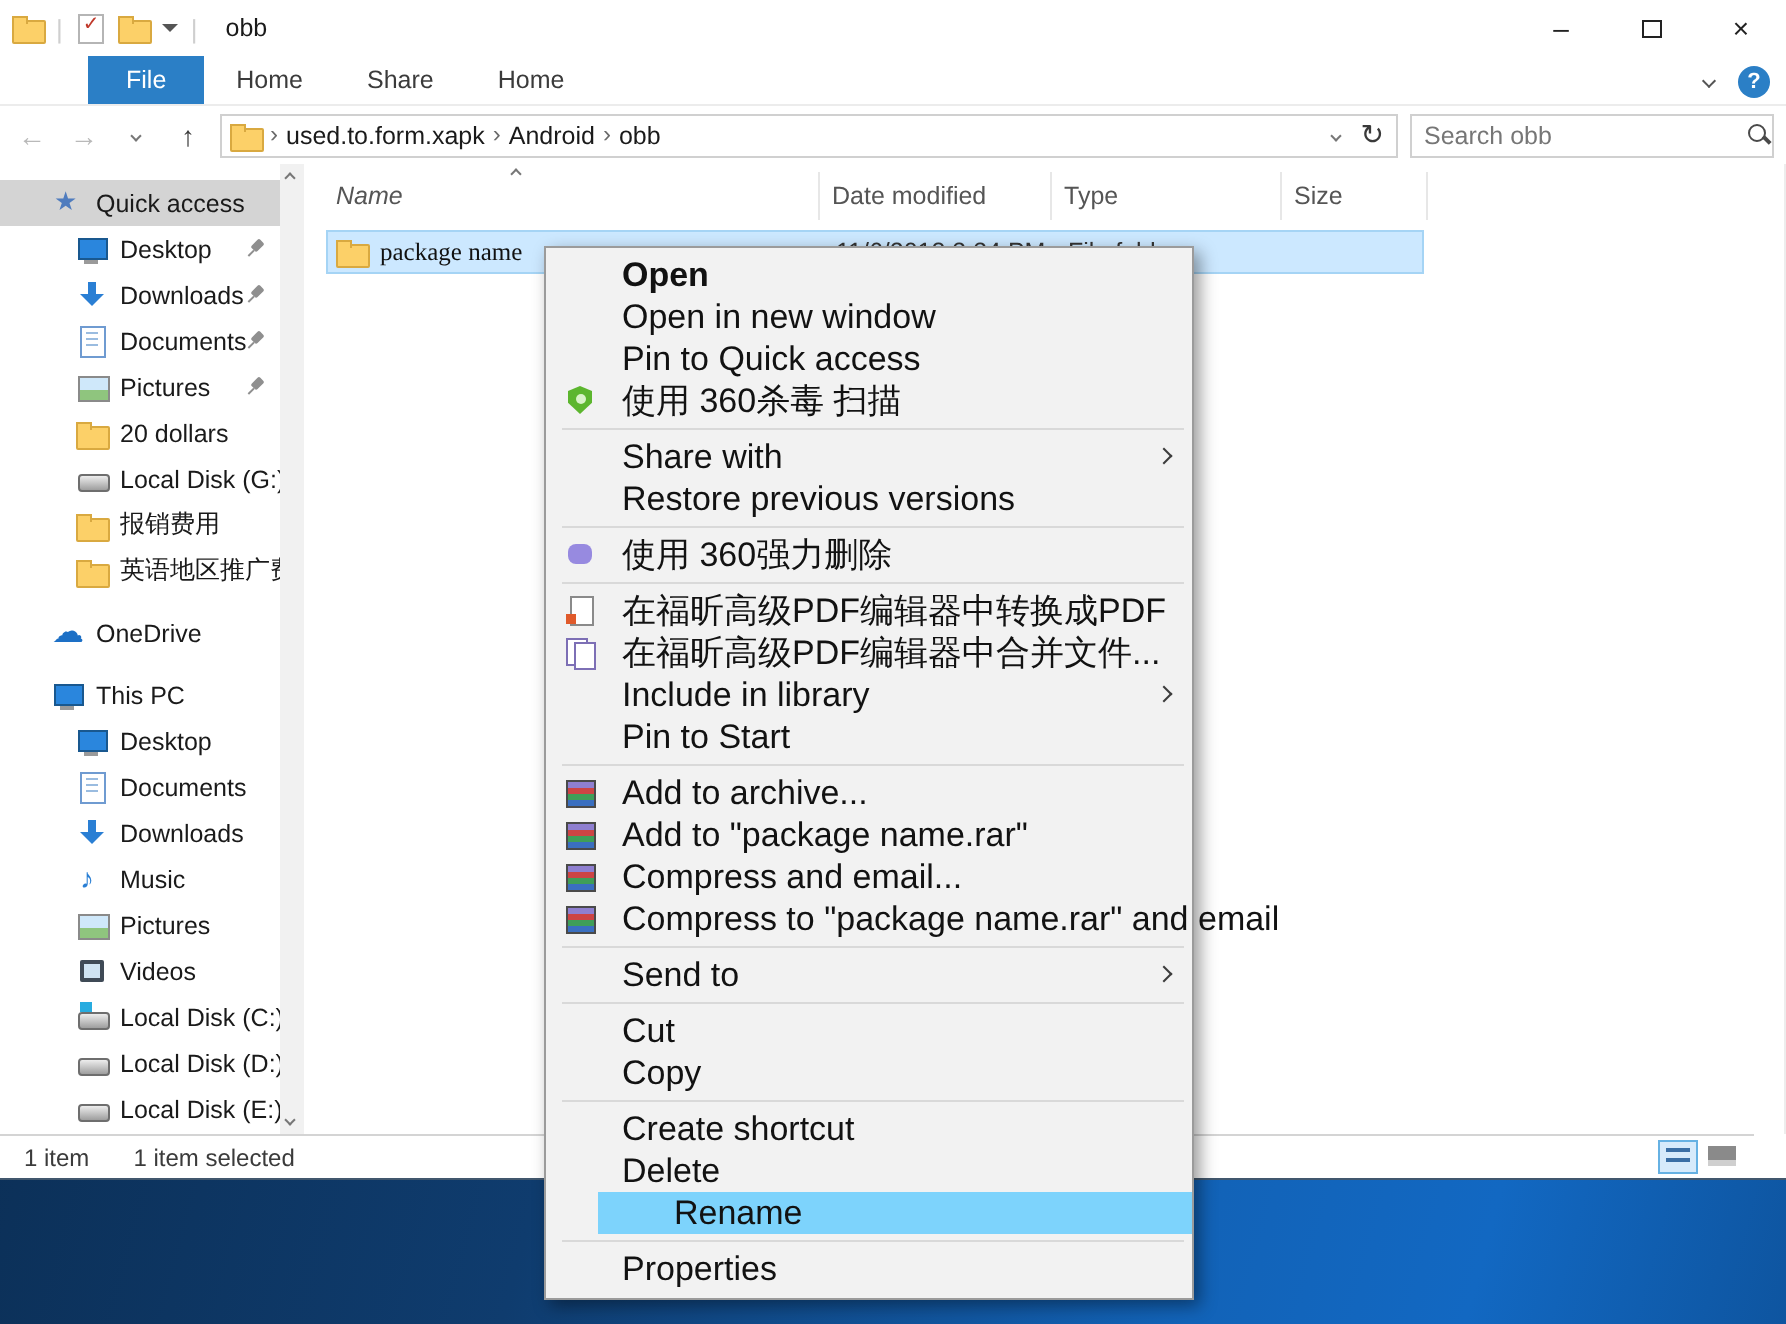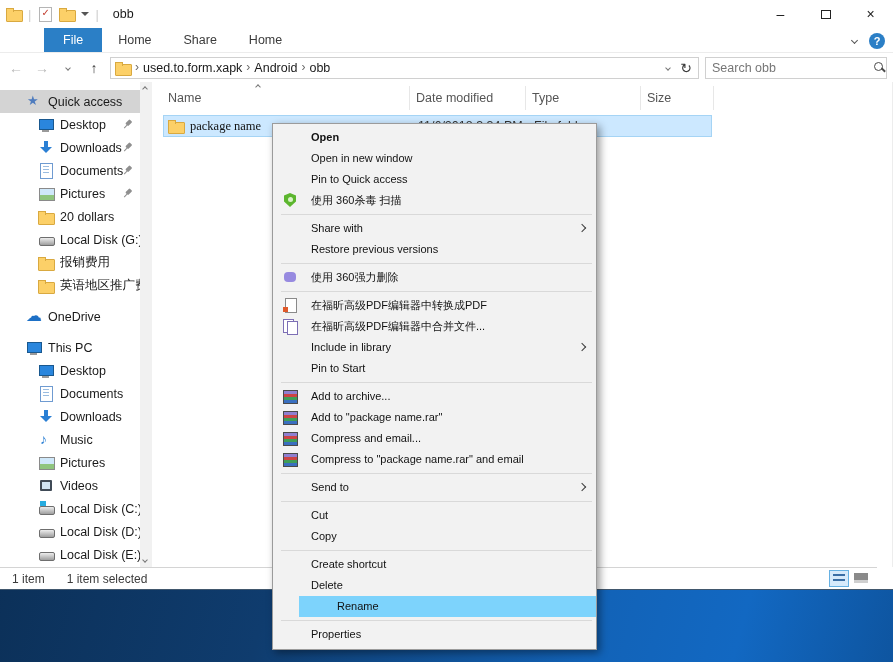--- a/index.html
+++ b/index.html
@@ -53,39 +53,39 @@
   .nav-label { margin-left:6px; white-space:nowrap; overflow:hidden; max-width:84px; }
   .nav-spacer { height:8px; }
   .navscroll { position:absolute; right:0; top:0; bottom:0; width:12px; background:#f1f1f1; }
   .navscroll .chev { position:absolute; left:3px; }
   .navscroll .up { top:5px; } .navscroll .dn { bottom:5px; }
 
   
   .mainpane { flex:1; position:relative; padding-top:4px; border-right:1px solid #ededed; }
   .hdr-row { display:flex; height:24px; padding-left:10px; align-items:center; color:#555; font-size:12.5px; }
   .hcell { height:100%; display:flex; align-items:center; padding-left:6px; border-right:1px solid #e7e7e7; }
-  .hc-name{width:248px;} .hc-date{width:116px;} .hc-type{width:115px;} .hc-size{width:73px;}
+  .hc-name{width:248px;font-style:italic;} .hc-date{width:116px;} .hc-type{width:115px;} .hc-size{width:73px;}
   .sort-caret { position:absolute; top:3px; left:104px; }
   .file-row { position:relative; margin:5px 0 0 11px; width:549px; height:22px; background:#cce8ff; border:1px solid #a5d4f5; display:flex; align-items:center; }
   .file-row .icn { margin-left:4px; }
   .fname { margin-left:6px; color:#111;font-family:Liberation Serif, serif; }
   .fdate { position:absolute; left:254px; color:#333; } .ftype { position:absolute; left:370px; color:#333; }
 
   
   .statusbar { position:absolute; left:0; right:16px; bottom:0; height:22px; border-top:1px solid #d4d4d4; display:flex; align-items:center; background:#fff; font-size:12px; color:#3b3b3b; }
   .st-left { margin-left:12px; } .st-sel { margin-left:22px; }
   .st-views { margin-left:auto; display:flex; gap:2px; margin-right:6px; }
   .sv { width:20px; height:17px; position:relative; }
   .sv.on { border:1px solid #66b1e3; background:#d6eafb; }
   .sv-details::before { content:""; position:absolute; inset:3px; background:repeating-linear-gradient(180deg,#3a6ea5 0 2px,transparent 2px 5px); }
   .sv-thumb::before { content:""; position:absolute; inset:3px 3px 4px 3px; background:#8a8a8a; border-bottom:3px solid #cfcfcf; }
 
   
   .cmenu { position:absolute; left:272px; top:123px; width:325px; background:#f2f2f2; border:1px solid #9b9b9b; box-shadow:3px 3px 8px rgba(0,0,0,.4); padding:3px 0 4px 0; z-index:20; }
-  .mi { position:relative; height:21px; line-height:21px; padding-left:38px; font-size:11px; color:#121212; white-space:nowrap; }
+  .mi { position:relative; height:21px; line-height:21px; padding-left:38px; font-size:17px; color:#121212; white-space:nowrap; }
   .mi.bold { font-weight:bold; }
   .mi.hover { background:#7dd3fc;margin-left:26px; }
   .mi .icn { position:absolute; left:9px; top:2px; }
   .subarrow { position:absolute; right:11px; top:7px; }
   .msep { height:1px; background:#d9d9d9; margin:3px 4px 3px 8px; }
 
   
   .icn { width:16px; height:16px; display:inline-block; position:relative; flex:none; }
   .chev { display:inline-block; width:5px; height:5px; border-right:1.4px solid #555; border-bottom:1.4px solid #555; transform:rotate(45deg); }
   .chev.up { transform:rotate(-135deg); }

